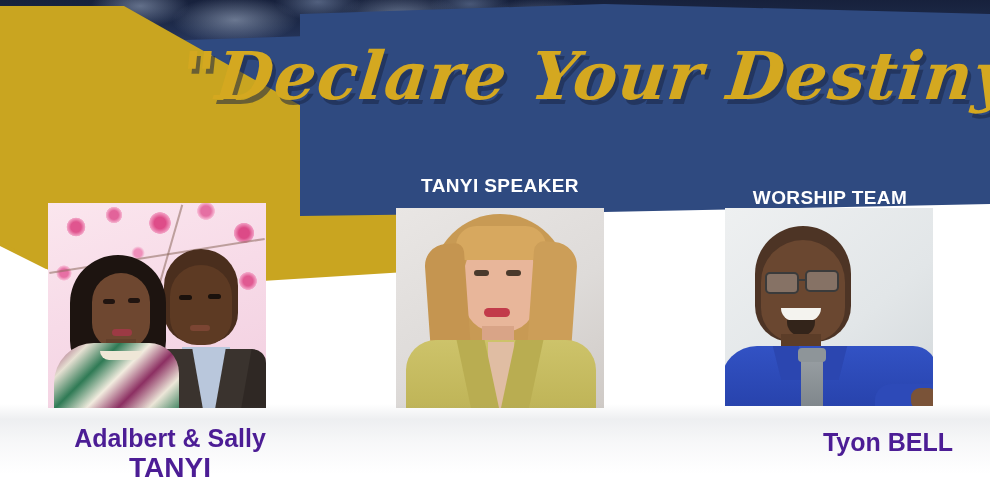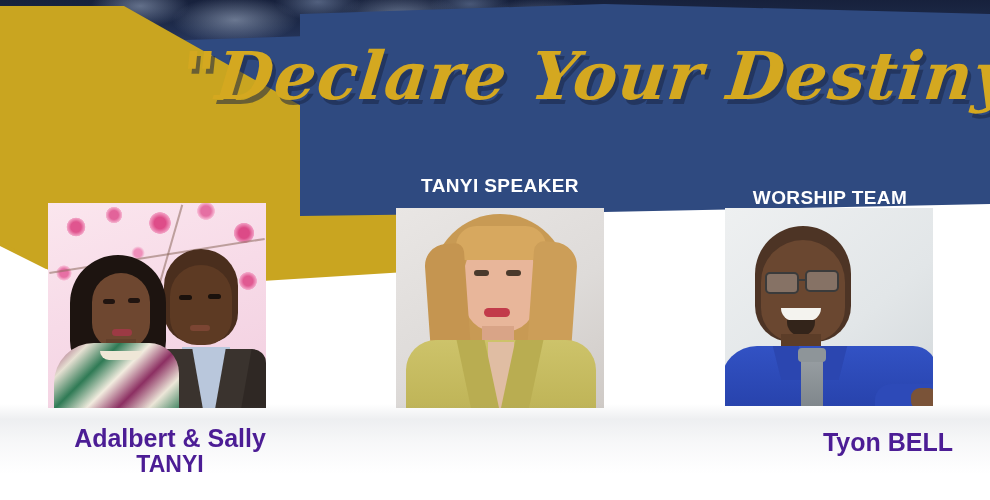--- a/index.html
+++ b/index.html
@@ -144,21 +144,21 @@
   
   .name-block {
     position:absolute;
     text-align:center;
     color:#4c1d95;
     font-weight:bold;
     line-height:1.12;
     white-space:nowrap;
   }
   .name-line1 { font-size:25px; }
-  .name-line2 { font-size:23px; }
+  .name-line2 { font-size:28px; }
   #name-0 { left:20px;  top:424px; width:300px; }
   #name-1 { left:380px; top:424px; width:280px; }
   #name-2 { left:748px; top:428px; width:280px; }
 
   
   .bottom-sheen {
     position:absolute; left:0; top:404px; width:990px; height:70px;
     background:linear-gradient(180deg, rgba(0,0,0,0) 0%, rgba(120,130,145,.13) 22%, rgba(140,150,165,.07) 55%, rgba(255,255,255,0) 100%);
     pointer-events:none;
   }

